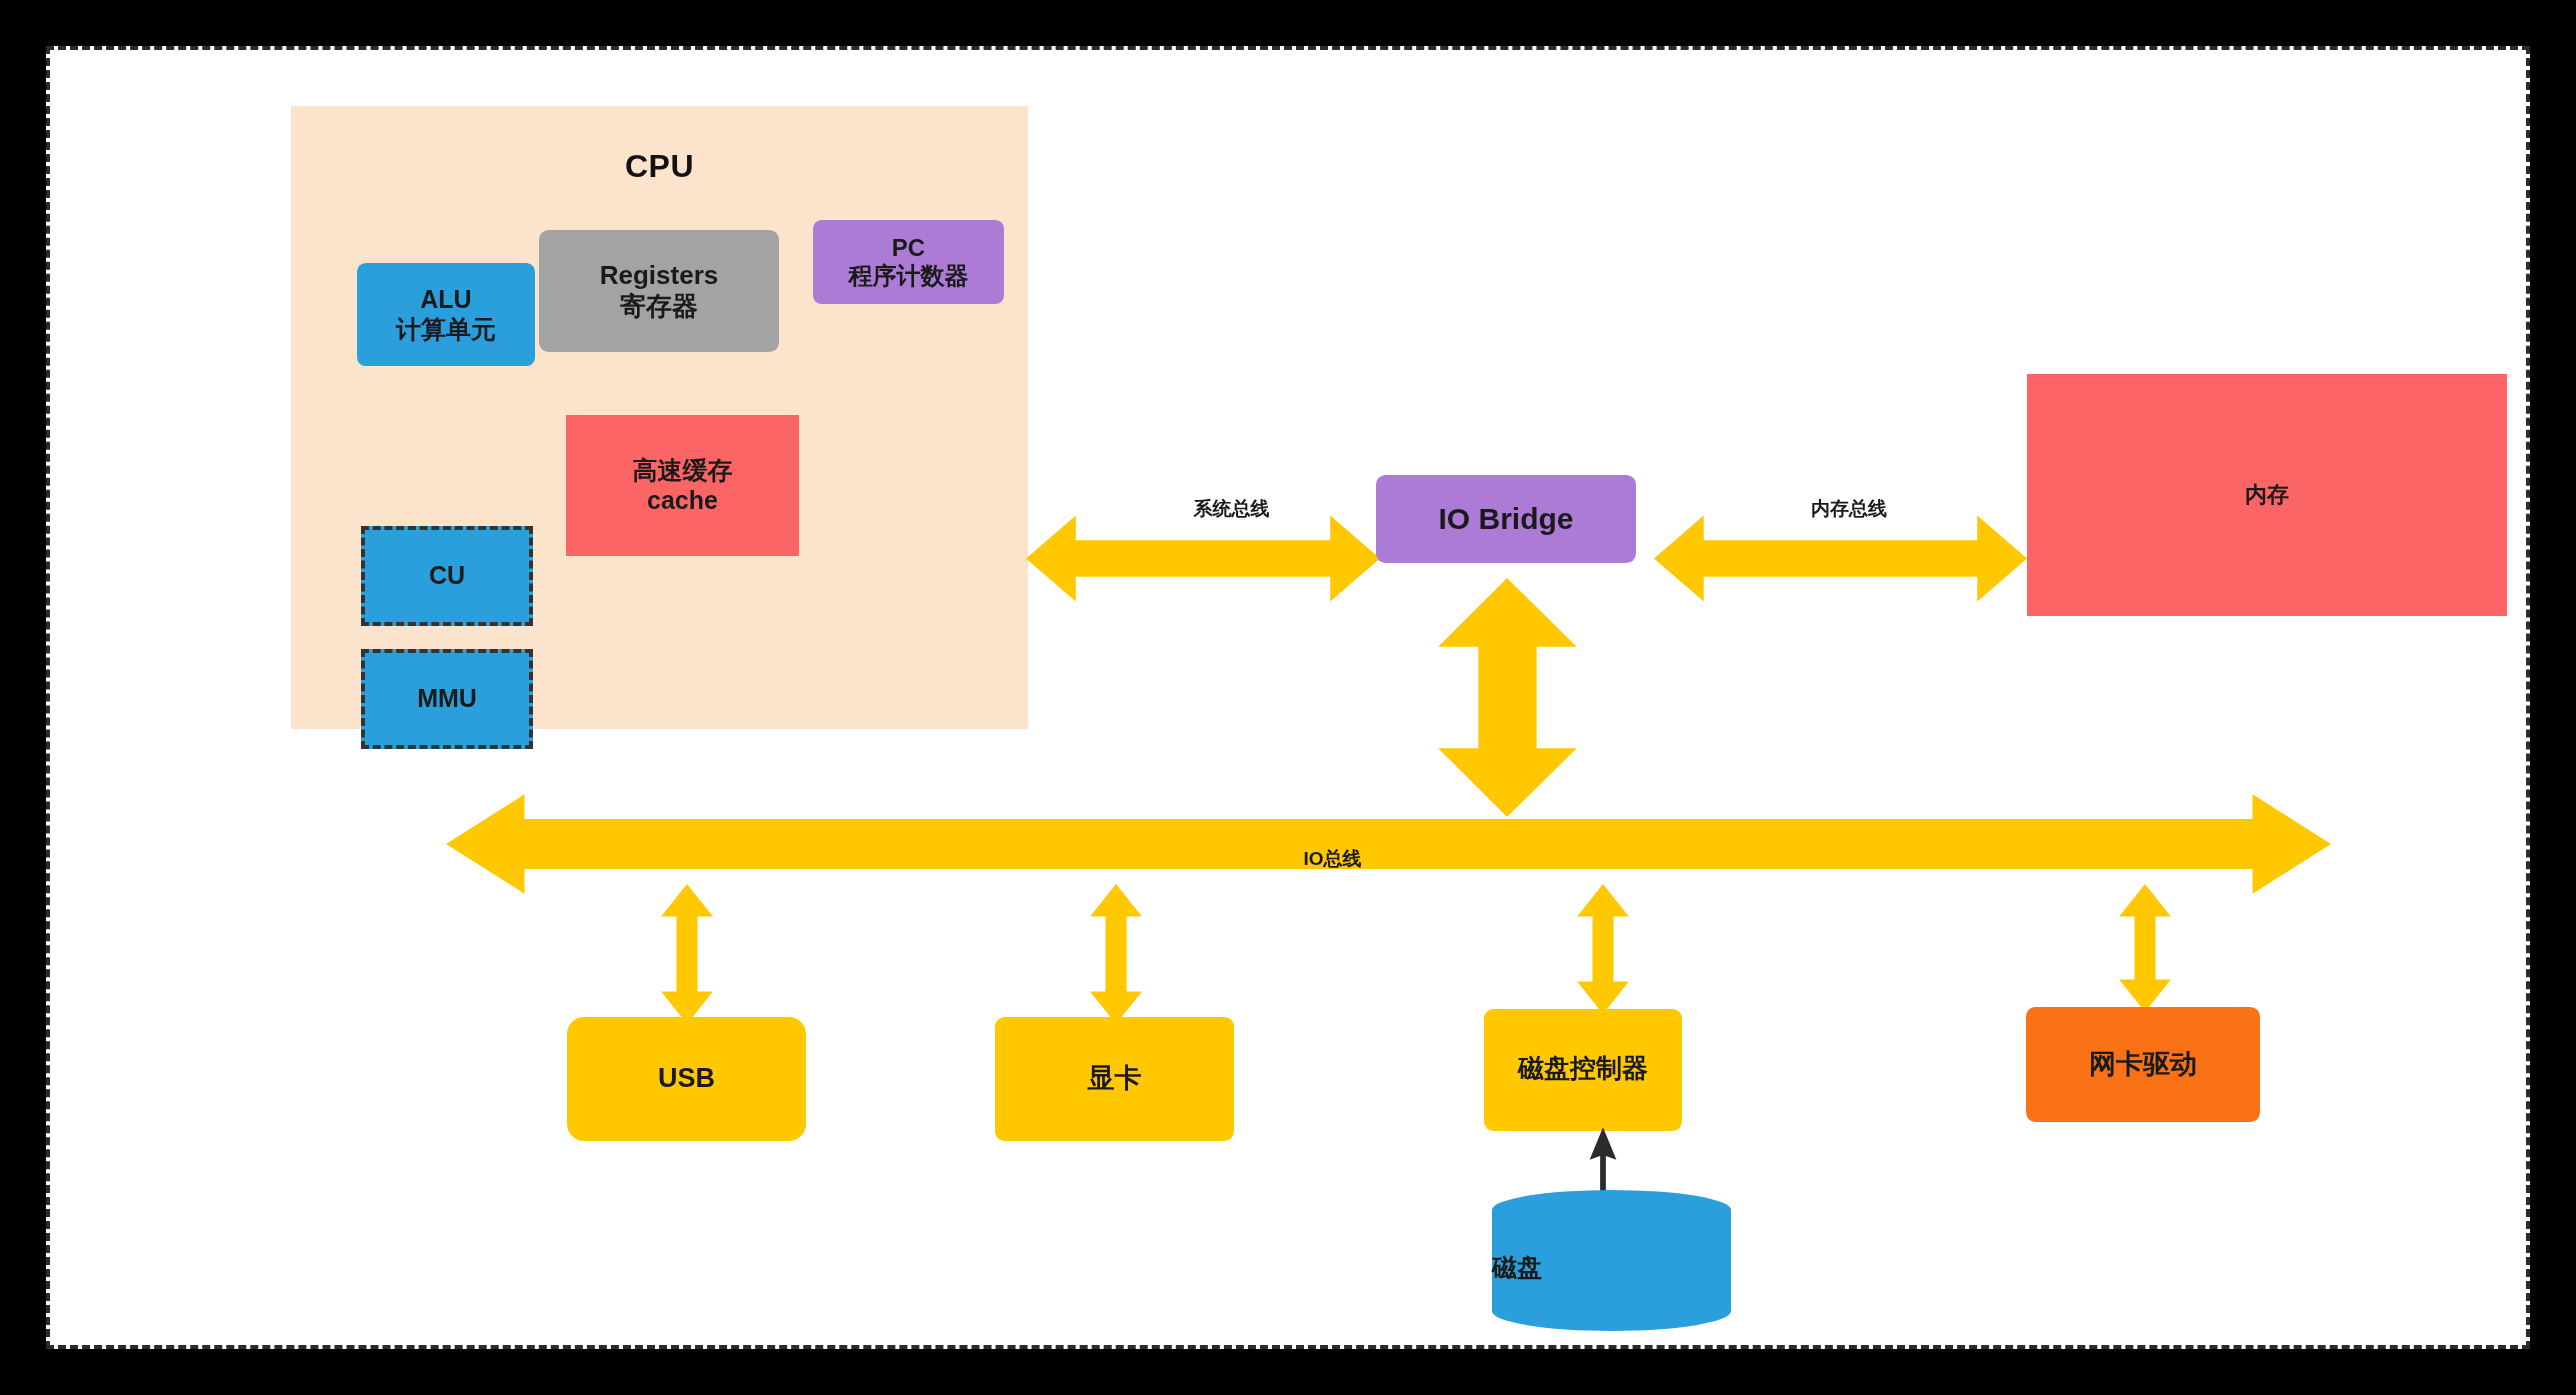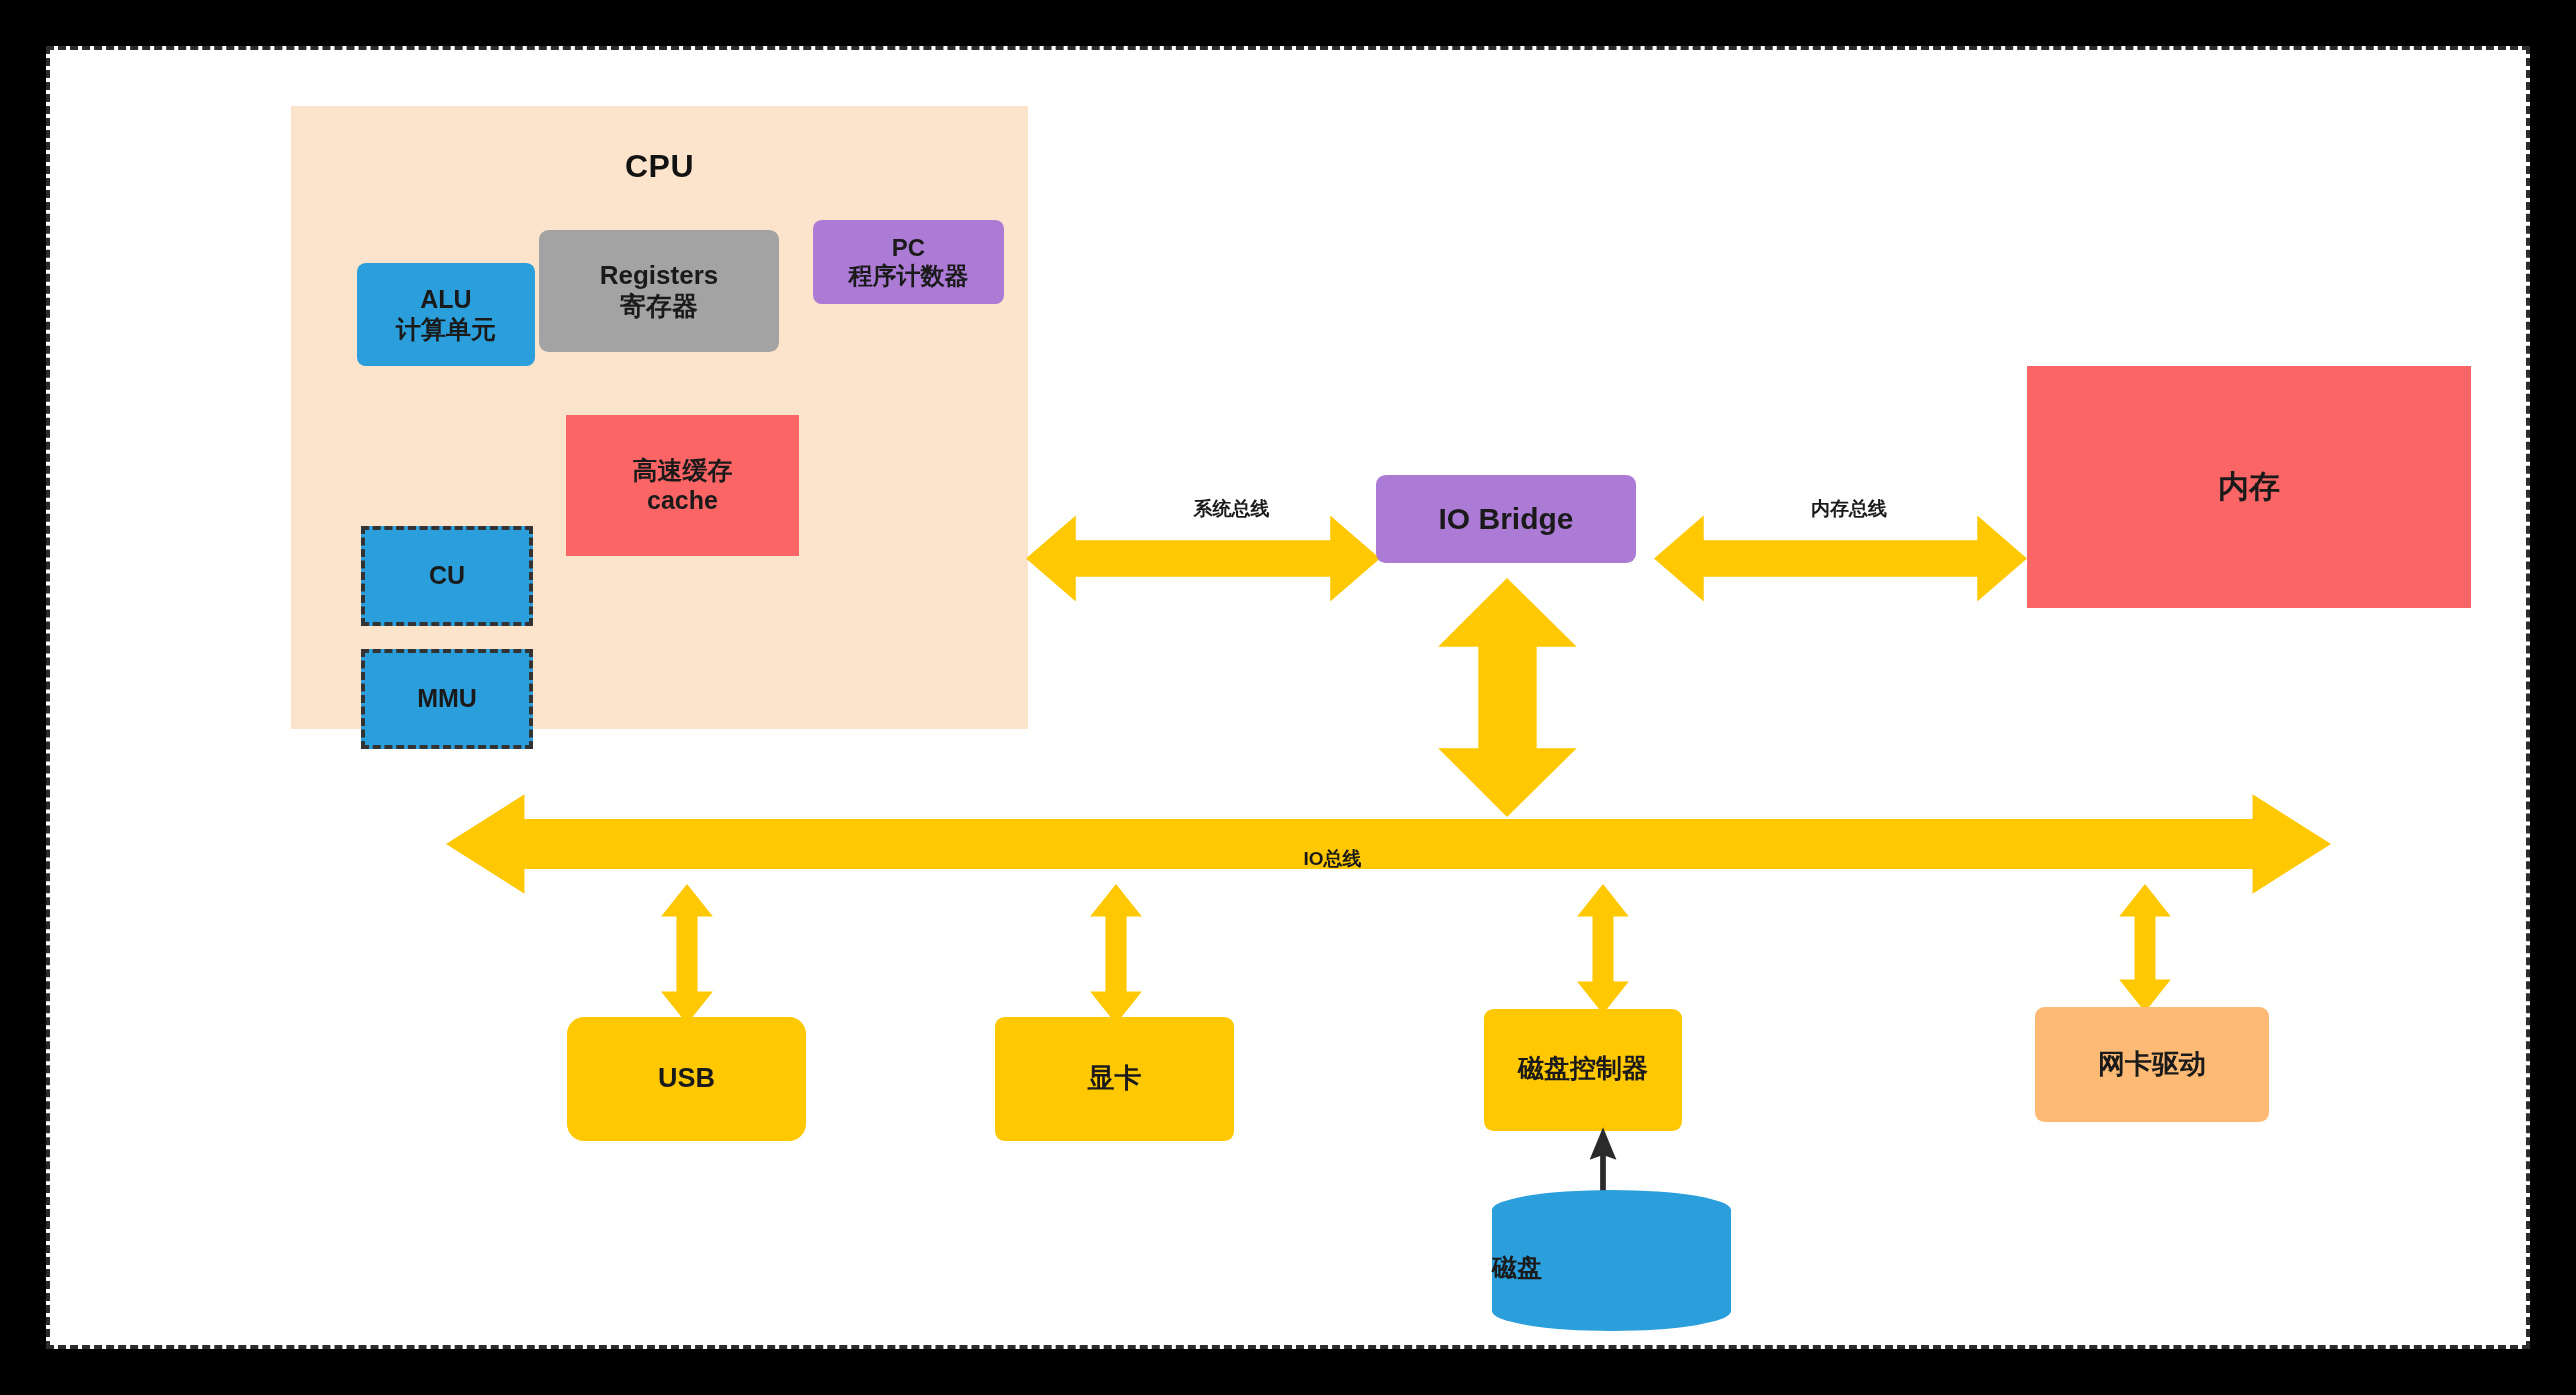--- a/index.html
+++ b/index.html
@@ -83,23 +83,23 @@
     font-size: 25px;
   }
 
   
   #iobridge-box {
     left: 1326px; top: 425px; width: 260px; height: 88px;
     background: #AC7BD6; border-radius: 9.6px;
     font-size: 30px;
   }
   #memory-box {
-    left: 1977px; top: 316px; width: 444px; height: 242px;
+    left: 1977px; top: 324px; width: 480px; height: 242px;
     background: #FB6565;
-    font-size: 31px;
+    font-size: 22px;
   }
 
   
   #usb-box {
     left: 517px; top: 967px; width: 239px; height: 124px;
     background: #FFC800; border-radius: 17px;
     font-size: 27px;
   }
   #gpu-box {
     left: 945px; top: 967px; width: 239px; height: 124px;
@@ -107,23 +107,22 @@
     font-size: 27px;
   }
   #diskctl-box {
     left: 1434px; top: 959px; width: 198px; height: 122px;
     background: #FFC800; border-radius: 9.6px;
     font-size: 26px;
     font-family: Liberation Mono, monospace;
   }
   #nic-box {
     left: 1976px; top: 957px; width: 234px; height: 115px;
-    background: #fdba74; border-radius: 9.6px;
+    background: #f97316; border-radius: 9.6px;
     font-size: 27px;
-    margin-left: 9px;
   }
 
   
   #disk-shape {
     position: absolute;
     left: 1442px; top: 1140px; width: 239px; height: 142px;
   }
   #disk-shape .cyl-body {
     position: absolute; left: 0; top: 19px; width: 239px; height: 103px;
     background: #2B9FDC;

